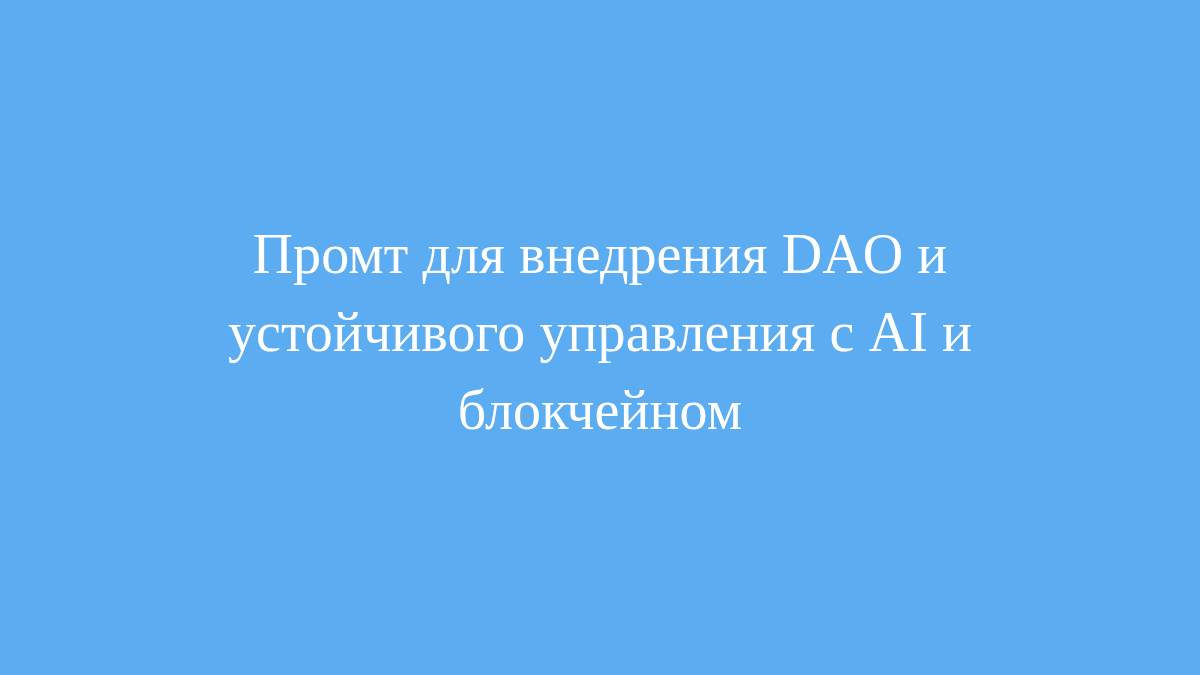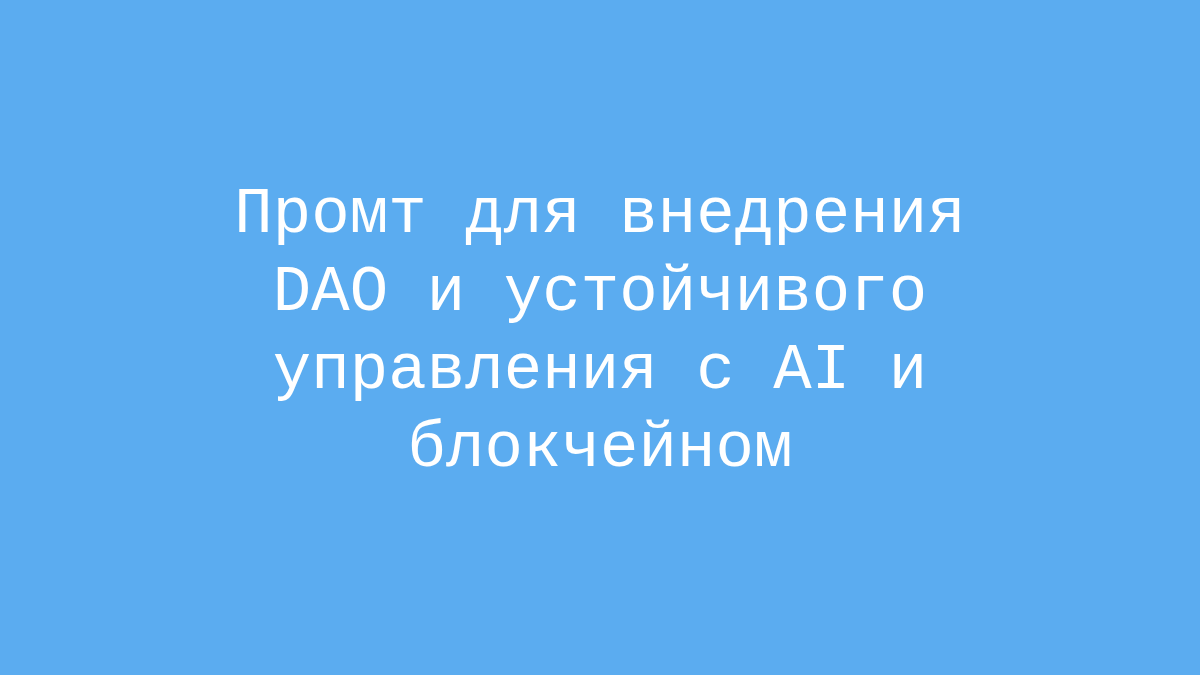--- a/index.html
+++ b/index.html
@@ -33,22 +33,22 @@
     flex-direction: column;
     align-items: center;
     justify-content: center;
     
     transform: translateY(-6px);
   }
 
   .cover-title {
     margin: 0;
     padding: 0;
-    font-family: Liberation Mono, monospace;
-    font-size: 64px;
+    font-family: Liberation Serif, serif;
+    font-size: 56px;
     font-weight: 400;
     line-height: 78px;
     letter-spacing: 0.1px;
     color: #FFFFFF;
     text-align: center;
     white-space: pre-line;
     word-break: normal;
     -webkit-font-smoothing: antialiased;
   }
 </style>

